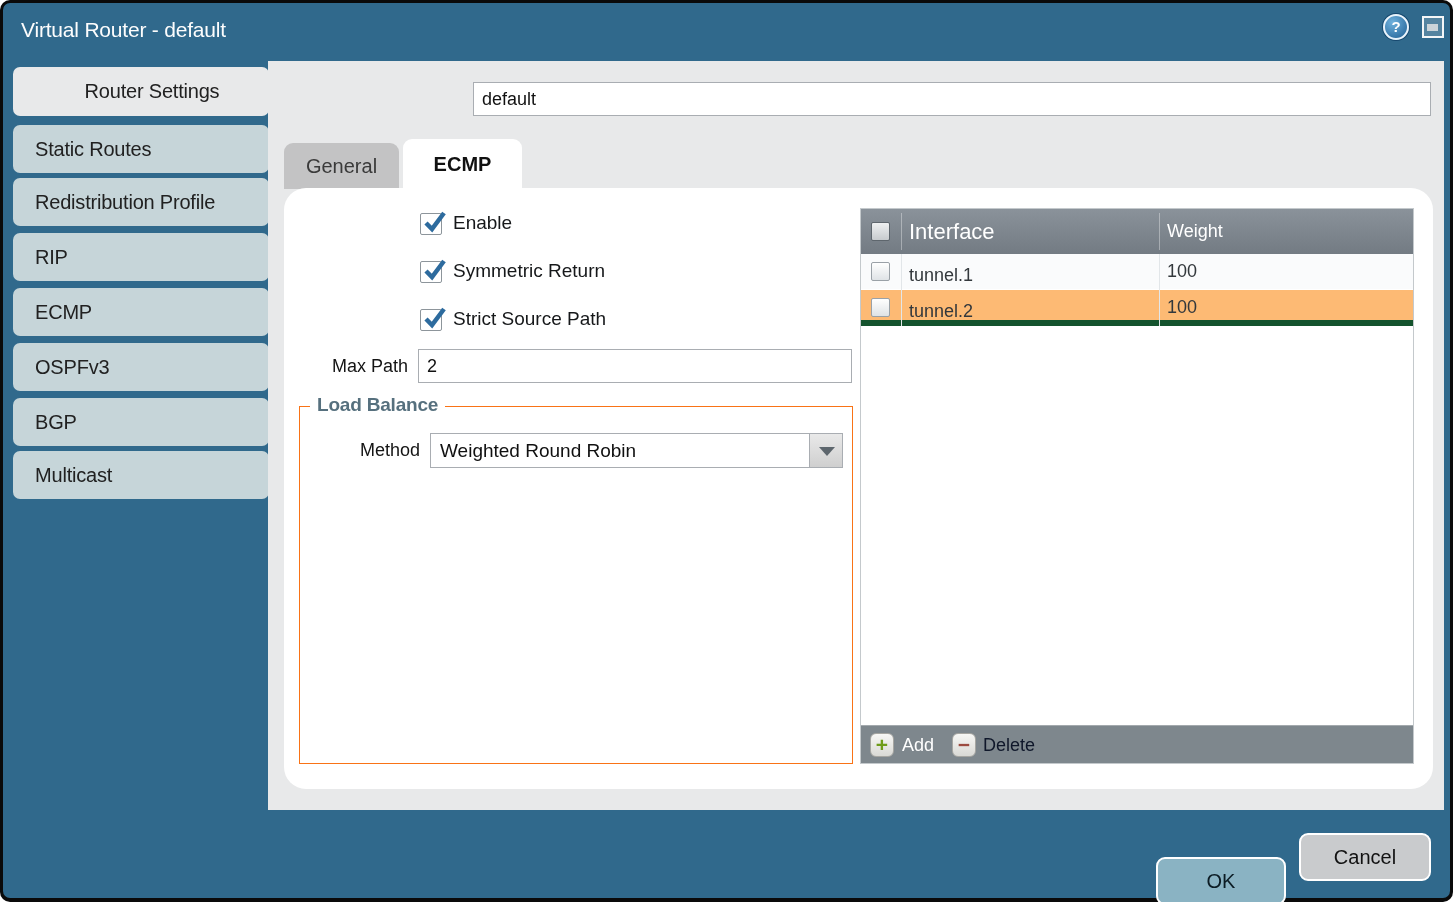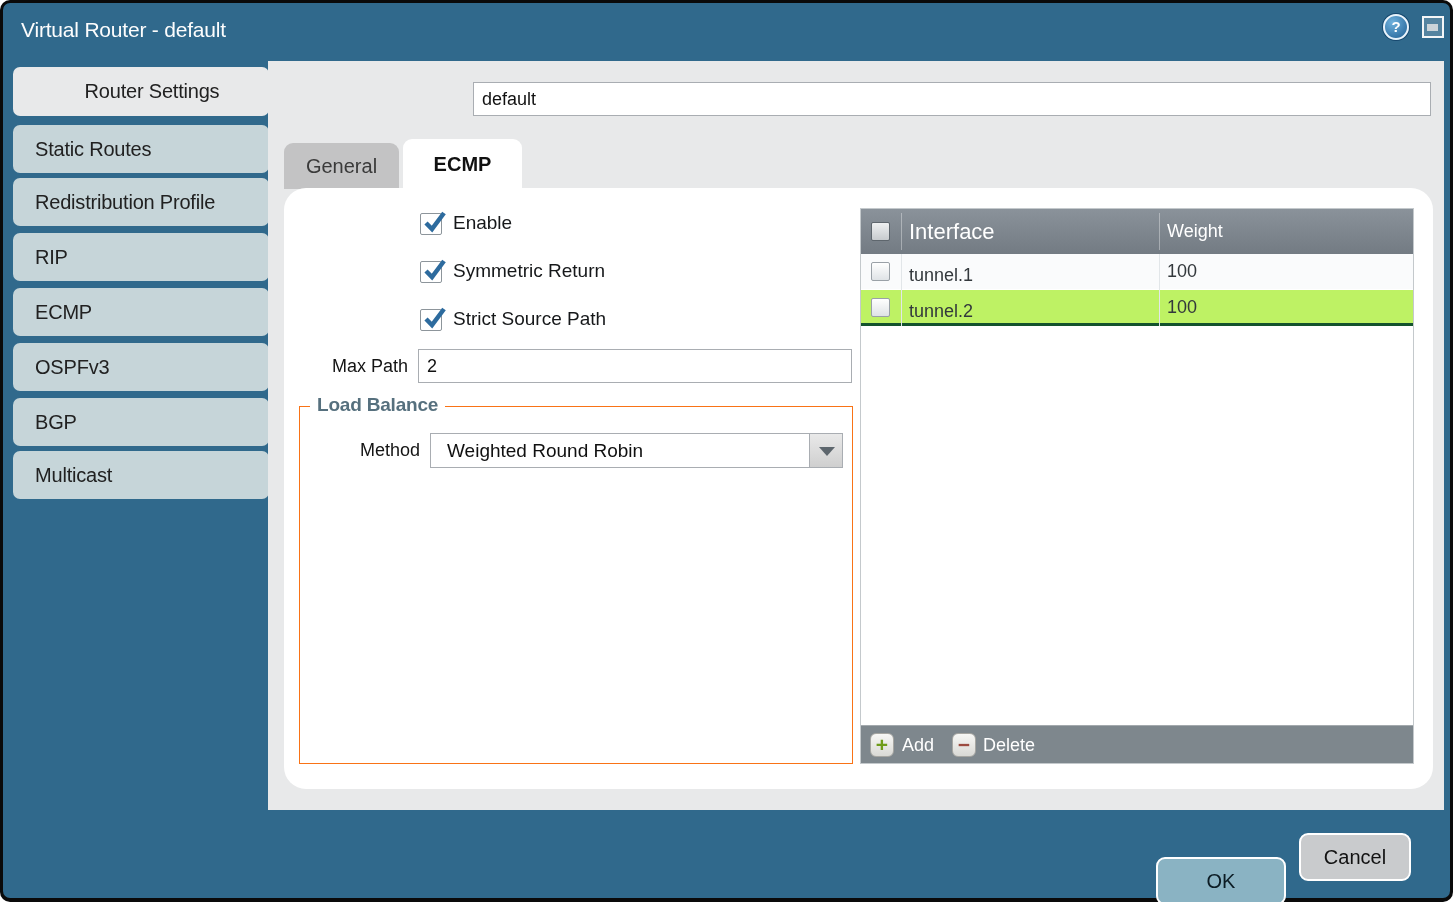--- a/index.html
+++ b/index.html
@@ -101,21 +101,21 @@
     font-size: 19px; font-weight: bold; color: #56707e; letter-spacing: -0.2px;
   }
   .method-label {
     position: absolute; left: 26px; top: 245px; width: 110px; height: 35px;
     line-height: 35px; text-align: right; font-size: 18px; color: #141414;
   }
   .dropdown {
     position: absolute; left: 146px; top: 245px; width: 413px; height: 35px;
     border: 1px solid #a9adb2; background: #ffffff; cursor: pointer;
   }
-  .dropdown .value { position: absolute; left: 9px; top: 0; line-height: 33px; font-size: 19px; color: #101010; margin-left: 7px; }
+  .dropdown .value { position: absolute; left: 9px; top: 0; line-height: 33px; font-size: 19px; color: #101010; }
   .dd-btn {
     position: absolute; right: 0; top: 0; width: 33px; height: 33px;
     background: linear-gradient(#e9e9e9, #cfcfcf); border-left: 1px solid #a9adb2;
   }
   .dd-btn .tri {
     position: absolute; left: 9px; top: 13px; width: 0; height: 0;
     border-left: 8px solid transparent; border-right: 8px solid transparent;
     border-top: 9px solid #5d666d;
   }
 
@@ -131,21 +131,21 @@
   .thead .col-line { position: absolute; top: 4px; bottom: 4px; width: 1px; background: rgba(255,255,255,0.35); }
   .th-interface { position: absolute; left: 48px; top: 0; line-height: 45px; font-size: 22px; }
   .th-weight { position: absolute; left: 306px; top: 0; line-height: 45px; font-size: 18px; }
   .hdr-cb {
     position: absolute; left: 10px; top: 13px; width: 19px; height: 19px;
     border: 1px solid #5e666d; border-radius: 2px;
     background: linear-gradient(#eef0f1, #c7cbce); cursor: pointer;
   }
   .trow { position: absolute; left: 0; width: 100%; height: 36px; cursor: pointer; }
   .trow.odd { background: #fafbfc; border-bottom: 1px solid #ffffff; }
-  .trow.even { background: #bef264; border-bottom: 3px solid #14532d; }
+  .trow.even { background: #fdba74; border-bottom: 6px solid #14532d; }
   .row-cb {
     position: absolute; left: 10px; top: 8px; width: 19px; height: 19px;
     border: 1px solid #9aa1a7; border-radius: 2px;
     background: linear-gradient(#ffffff, #dfe3e6); cursor: pointer;
   }
   .cell-if { position: absolute; left: 48px; top: 4px; line-height: 35px; font-size: 18px; color: #33383c; }
   .cell-wt { position: absolute; left: 306px; top: 0; line-height: 35px; font-size: 18px; color: #33383c; }
   .body-line { position: absolute; top: 45px; width: 1px; height: 72px; background: #e2e6e9; }
 
   .tfoot {
@@ -154,30 +154,30 @@
   }
   .mini-btn {
     position: absolute; top: 7px; width: 24px; height: 24px; border-radius: 6px;
     border: 1px solid #a6a6a2; background: linear-gradient(#f7f7f5, #d9d9d5);
     text-align: center; line-height: 21px; font-size: 21px; font-weight: bold; cursor: pointer;
   }
   .add-glyph { color: #6f9c1a; }
   .del-glyph { color: #9c4b40; }
   .foot-label { position: absolute; top: 0; line-height: 38px; font-size: 18px; cursor: pointer; }
   .add-label { left: 41px; color: #ffffff; }
-  .del-label { left: 122px; color: #ffffff; }
+  .del-label { left: 122px; color: #0f172a; }
 
   
   .btn {
     position: absolute; top: 830px; height: 48px; border: 2px solid #ffffff;
     border-radius: 9px; font-size: 20px; text-align: center; line-height: 44px;
     color: #0c1c24; cursor: pointer;
   }
   .btn.ok { left: 1153px; width: 130px; background: #8ab3c3; margin-top: 24px; }
-  .btn.cancel { left: 1296px; width: 112px; background: #c9cbcd; color: #121212; }
+  .btn.cancel { left: 1296px; width: 132px; background: #c9cbcd; color: #121212; }
 </style>
 </head>
 <body>
 
 <div class="root">
   <div class="dialog">
 
     <div class="title">Virtual Router - default</div>
     <div class="help-icon">?</div>
     <div class="win-icon">

